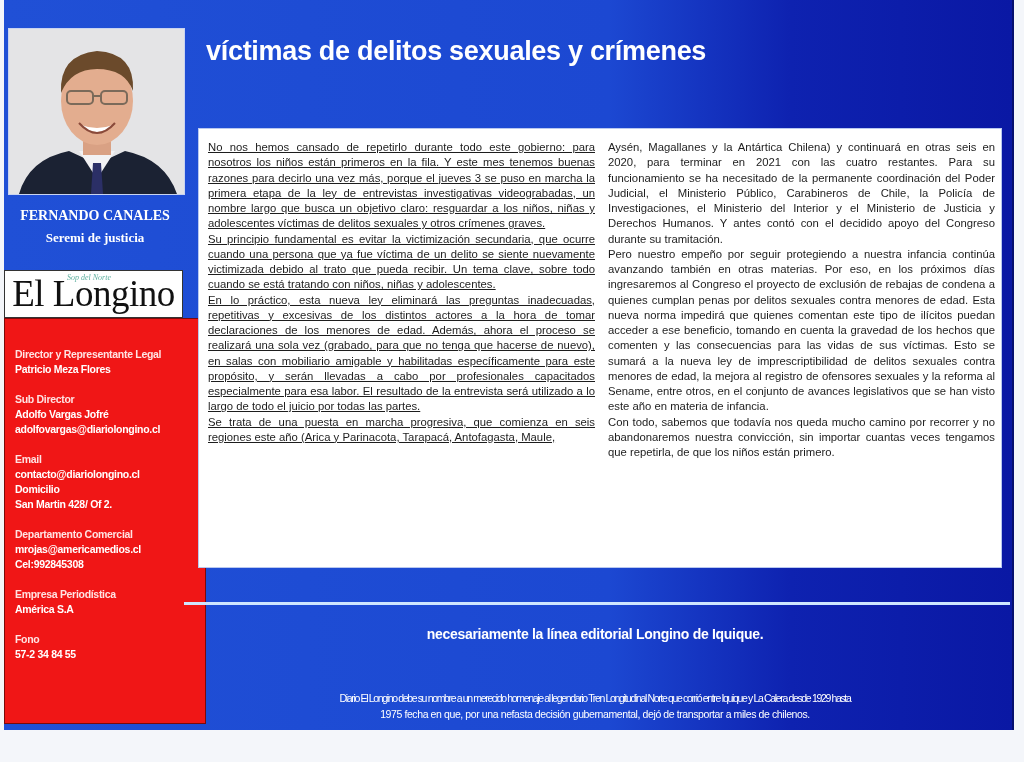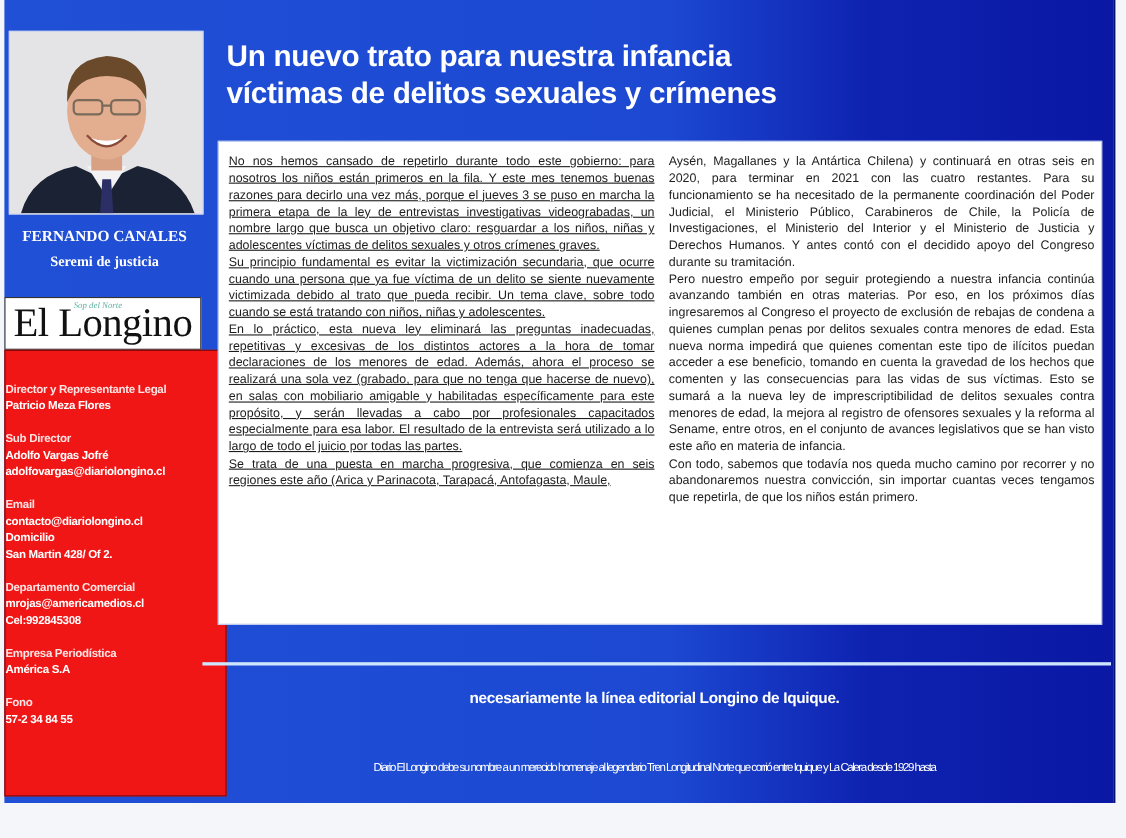--- a/index.html
+++ b/index.html
@@ -6,21 +6,21 @@
   body { width:1024px; height:762px; background:#f4f6fa; position:relative; overflow:hidden; font-family:"Liberation Sans", sans-serif; }
   .panel { position:absolute; left:4px; top:0; width:1008px; height:730px;
     background:linear-gradient(90deg, #2050d6 0%, #1c48d2 60%, #0e22b0 78%, #0a18a4 100%); border-right:2px solid #061070; }
   .photo { position:absolute; left:8px; top:28px; width:175px; height:165px; background:#e6e6e8; overflow:hidden; border:1px solid #c9d4f0; }
   .photo svg { display:block; }
   .author-name { position:absolute; left:4px; top:208px; width:182px; text-align:center; color:#ffffff; font-family:"Liberation Serif", serif; font-weight:bold; font-size:14px; }
   .author-role { position:absolute; left:4px; top:230px; width:182px; text-align:center; color:#ffffff; font-family:"Liberation Serif", serif; font-weight:bold; font-size:13px; }
   .logo { position:absolute; left:4px; top:270px; width:177px; height:46px; background:#ffffff; border:1px solid #333; overflow:hidden; }
   .logo-main { position:absolute; left:0; top:2px; width:100%; text-align:center; font-family:Liberation Serif, serif; font-size:37px; color:#111; letter-spacing:-0.5px; line-height:42px; }
   .logo-sub { position:absolute; left:62px; top:2px; font-family:"Liberation Serif", serif; font-style:italic; font-size:8px; color:#5fb0a0; }
-  .info { position:absolute; left:4px; top:318px; width:202px; height:406px; background:#f01616; border:1px solid #7a0a0a; box-sizing:border-box; padding:28px 0 0 0; }
+  .info { position:absolute; left:4px; top:318px; width:202px; height:406px; background:#f01616; border:1px solid #7a0a0a; box-sizing:border-box; padding:28px 0 0 10px; }
   .info-block { margin-bottom:15px; }
   .info-line { font-size:10.5px; line-height:15px; color:#fff; font-weight:bold; letter-spacing:-0.3px; }
   .info-line.label { color:#ffe3e3; font-weight:bold; }
   .headline { position:absolute; left:206px; top:34px; color:#ffffff; font-weight:bold; font-size:27px; line-height:34px; letter-spacing:-0.3px; }
   .article { position:absolute; left:198px; top:128px; width:804px; height:440px; background:#ffffff; border:1px solid #b9c8ef; box-sizing:border-box; }
   .col { position:absolute; top:11px; width:387px; font-size:11.3px; line-height:15.25px; color:#1d1d1d; text-align:justify; }
   .col p { margin:0; }
   .col-left { left:9px;text-decoration:underline; }
   .col-right { left:409px; }
   .rule { position:absolute; left:184px; top:602px; width:826px; height:3px; background:#cfe6ff; }
@@ -83,21 +83,20 @@
     <div class="info-line label">Empresa Periodística</div>
     <div class="info-line">América S.A</div>
   </div>
   <div class="info-block">
     <div class="info-line label">Fono</div>
     <div class="info-line">57-2 34 84 55</div>
   </div>
 </div>
 
 <div class="headline">
-  <div>Un nuevo trato para nuestra infancia</div>
   <div>víctimas de delitos sexuales y crímenes</div>
 </div>
 
 <div class="article">
   <div class="col col-left">
     <p>No nos hemos cansado de repetirlo durante todo este gobierno: para nosotros los niños están primeros en la fila. Y este mes tenemos buenas razones para decirlo una vez más, porque el jueves 3 se puso en marcha la primera etapa de la ley de entrevistas investigativas videograbadas, un nombre largo que busca un objetivo claro: resguardar a los niños, niñas y adolescentes víctimas de delitos sexuales y otros crímenes graves.</p>
     <p>Su principio fundamental es evitar la victimización secundaria, que ocurre cuando una persona que ya fue víctima de un delito se siente nuevamente victimizada debido al trato que pueda recibir. Un tema clave, sobre todo cuando se está tratando con niños, niñas y adolescentes.</p>
     <p>En lo práctico, esta nueva ley eliminará las preguntas inadecuadas, repetitivas y excesivas de los distintos actores a la hora de tomar declaraciones de los menores de edad. Además, ahora el proceso se realizará una sola vez (grabado, para que no tenga que hacerse de nuevo), en salas con mobiliario amigable y habilitadas específicamente para este propósito, y serán llevadas a cabo por profesionales capacitados especialmente para esa labor. El resultado de la entrevista será utilizado a lo largo de todo el juicio por todas las partes.</p>
     <p>Se trata de una puesta en marcha progresiva, que comienza en seis regiones este año (Arica y Parinacota, Tarapacá, Antofagasta, Maule,</p>
   </div>
@@ -109,13 +108,14 @@
 </div>
 
 <div class="rule"></div>
 
 <div class="disclaimer">
   <div>necesariamente la línea editorial Longino de Iquique.</div>
 </div>
 
 <div class="history">
   <div class="squeezed">Diario El Longino debe su nombre a un merecido homenaje al legendario Tren Longitudinal Norte que corrió entre Iquique y La Calera desde 1929 hasta</div>
+  <div>1975 fecha en que, por una nefasta decisión gubernamental, dejó de transportar a miles de chilenos.</div>
 </div>
 
 </body></html>

